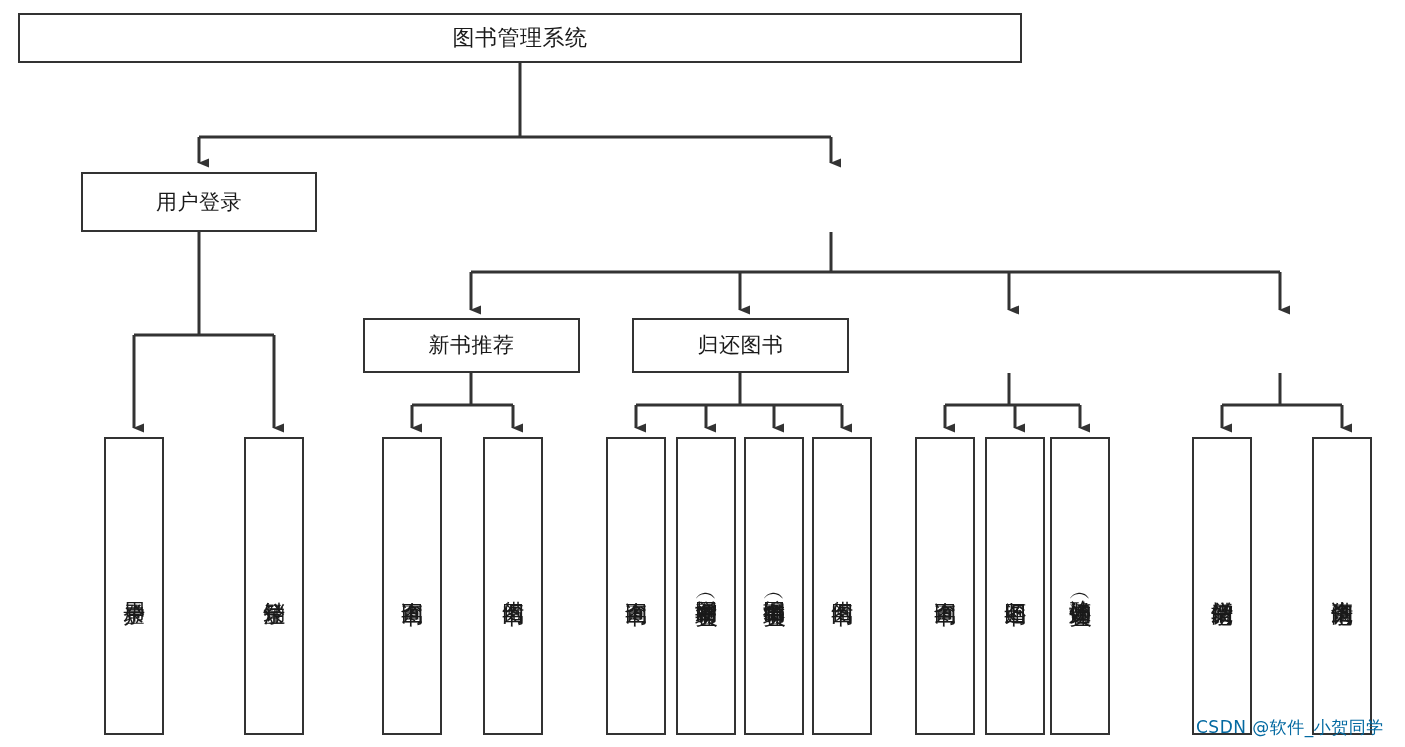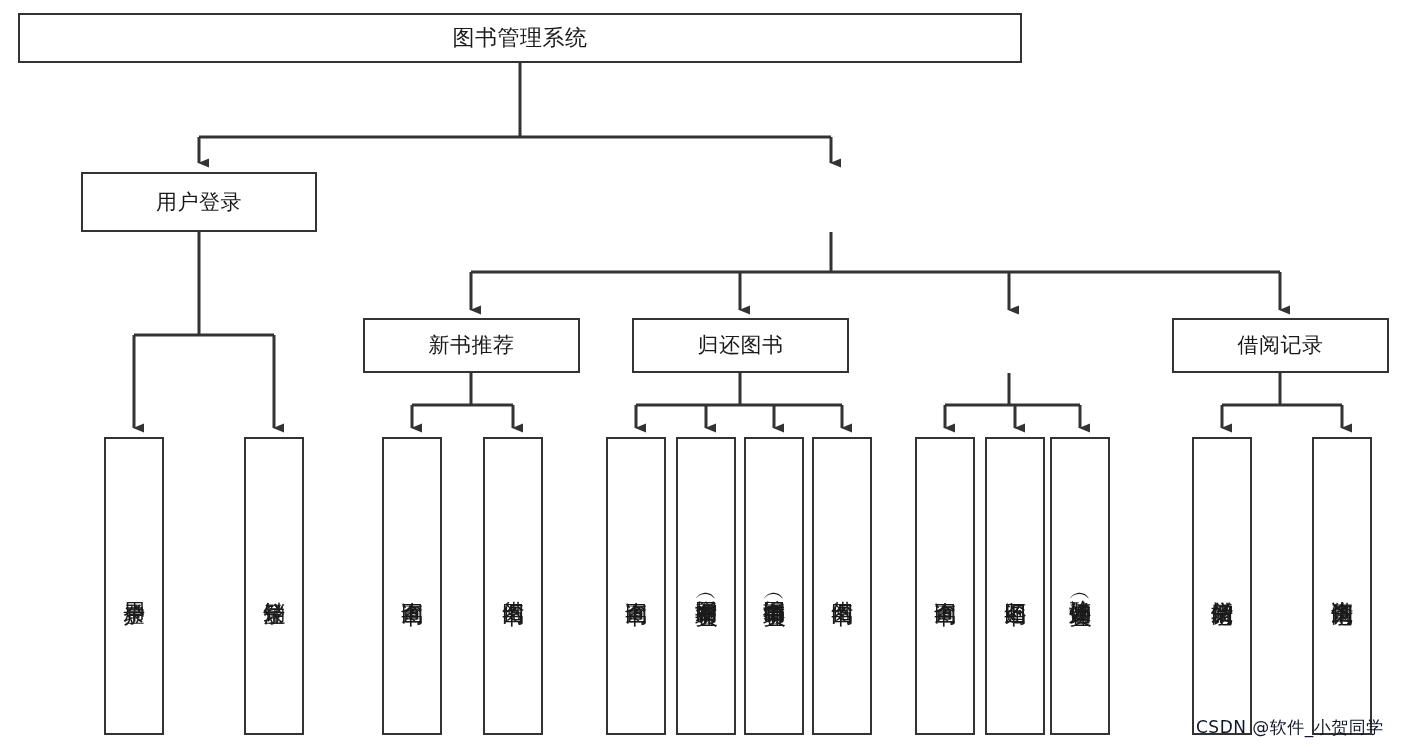--- a/index.html
+++ b/index.html
@@ -58,21 +58,21 @@
     writing-mode: vertical-rl;
     text-orientation: upright;
     font-size: 22px;
     line-height: 1.12;
     letter-spacing: 1px;
     white-space: nowrap;
   }
   .watermark {
     position: absolute;
     font-size: 17px;
-    color: #0f172a;
+    color: #0369a1;
     letter-spacing: 0.5px;
     white-space: nowrap;
     user-select: none;
   }
 </style>
 </head>
 <body>
 
 <div id="diagram-root">
 
@@ -133,23 +133,20 @@
   <div class="node horizontal" style="left:81px; top:172px; width:236px; height:60px;">
     <span class="label">用户登录</span>
   </div>
 
   <div class="node horizontal" style="left:363px; top:318px; width:217px; height:55px;">
     <span class="label">新书推荐</span>
   </div>
   <div class="node horizontal" style="left:632px; top:318px; width:217px; height:55px;">
     <span class="label">归还图书</span>
   </div>
-  <div class="node horizontal" style="left:1172px; top:318px; width:217px; height:55px;">
-    <span class="label">借阅记录</span>
-  </div>
 
   <div class="node vertical" style="left:104px; top:437px; width:60px; height:298px;">
     <span class="label">用户登录</span>
   </div>
   <div class="node vertical" style="left:244px; top:437px; width:60px; height:298px;">
     <span class="label">注销登录</span>
   </div>
 
   <div class="node vertical" style="left:382px; top:437px; width:60px; height:298px;">
     <span class="label">查询图书</span>

